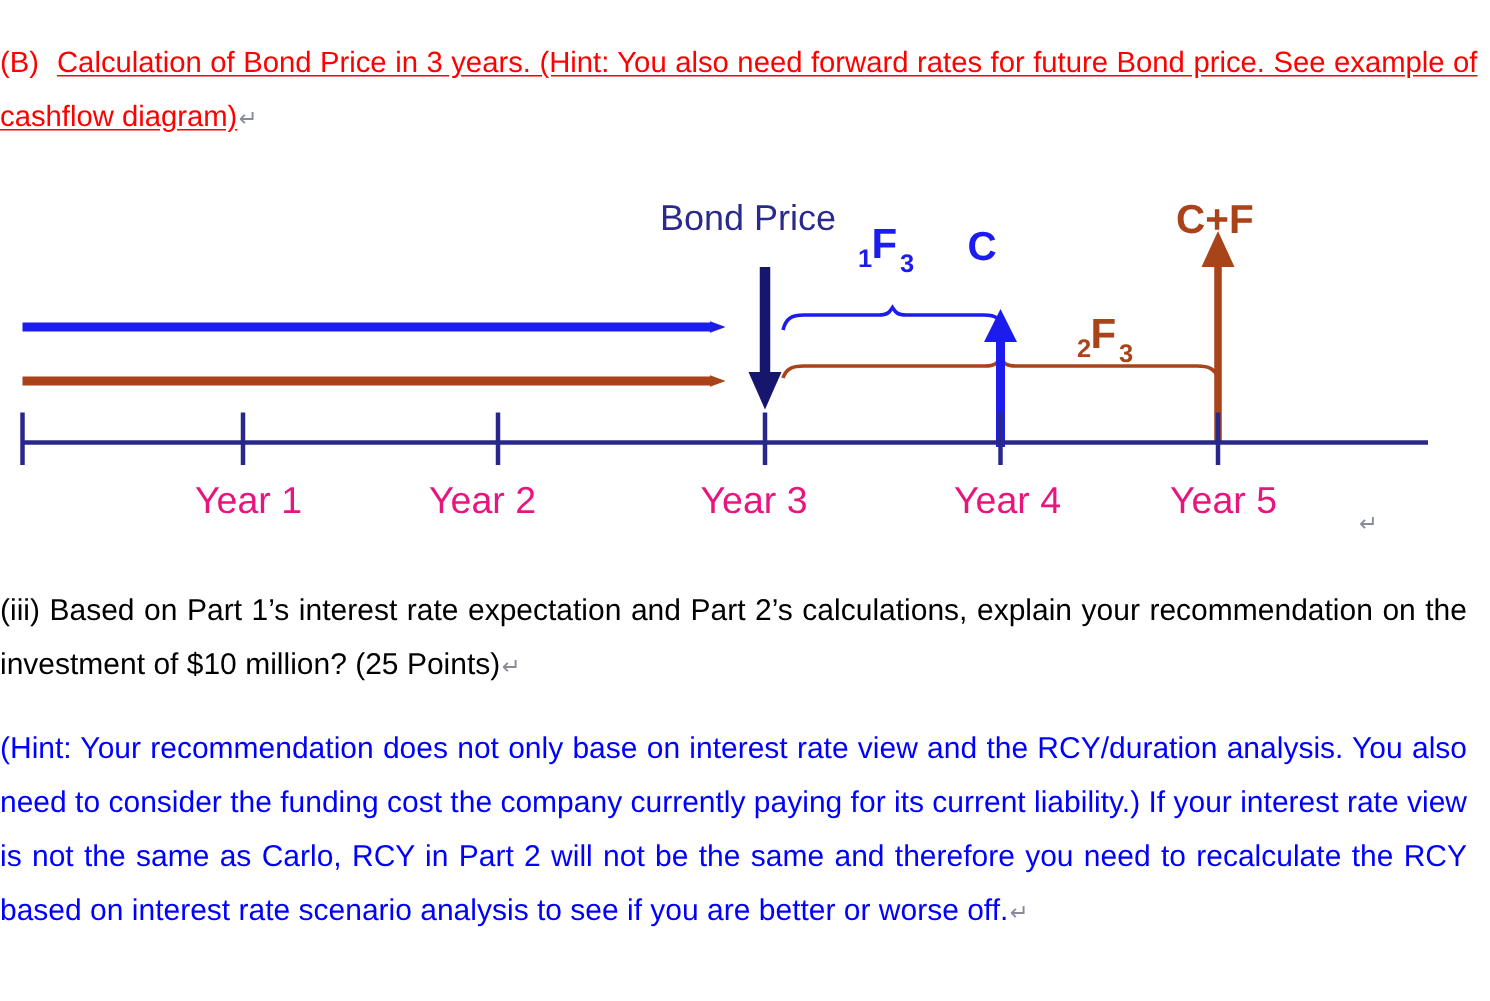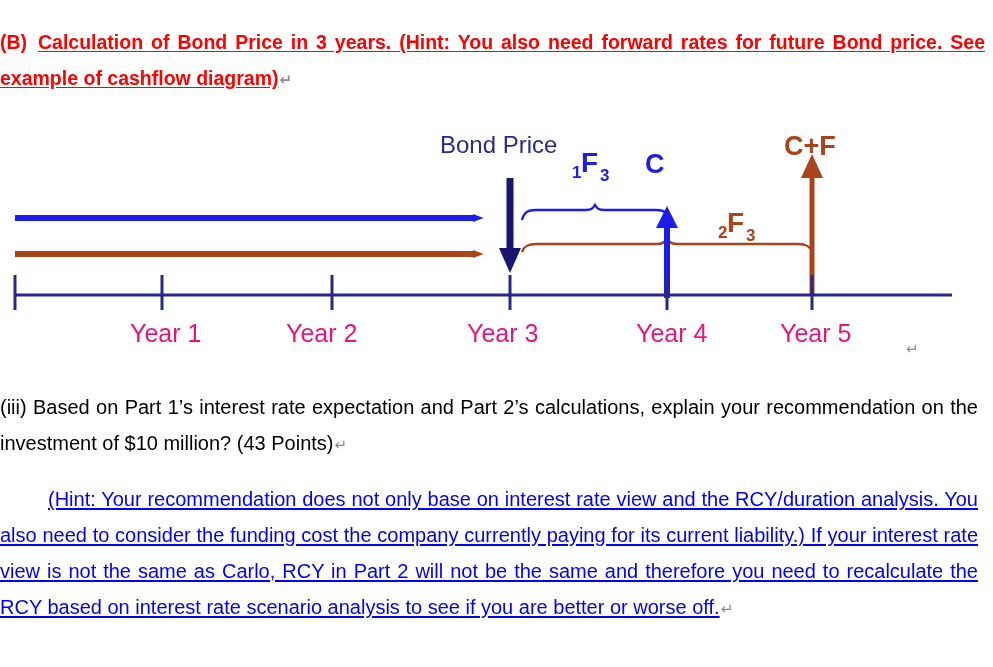--- a/index.html
+++ b/index.html
@@ -18,21 +18,20 @@
   
   #part-b-heading {
     position: absolute;
     left: 0px;
     top: 24px;
     width: 985px;
     color: #ff0000;
     font-size: 19.5px;
     line-height: 36px;
     text-align: justify;
-    font-weight: bold;
   }
   #part-b-heading .label-b {
     display: inline-block;
     width: 38px;
   }
   #part-b-heading .underlined {
     text-decoration: underline;
     text-underline-offset: 2px;
   }
   .pilcrow {
@@ -77,23 +76,21 @@
     position: absolute;
     left: 0px;
     top: 481px;
     width: 978px;
     color: #0000ff;
     font-size: 20px;
     line-height: 36px;
     text-align: justify;
   }
   #para-hint .underlined {
-    text-decoration: underline;
     text-underline-offset: 2px;
-    padding-left: 48px;
   }
 </style>
 </head>
 <body>
 
 <div id="part-b-heading">
   <span class="label-b">(B)</span><span class="underlined">Calculation of Bond Price in 3 years. (Hint: You also need forward rates for future Bond price. See example of cashflow diagram)</span><span class="pilcrow">↵</span>
 </div>
 
 <div id="cashflow-diagram">
@@ -169,18 +166,18 @@
       <text x="455" y="232">Year 3</text>
       <text x="624" y="232">Year 4</text>
       <text x="768" y="232">Year 5</text>
     </g>
 
     <text x="894" y="244" font-size="15" fill="#888a9a" font-family="DejaVu Sans, sans-serif">↵</text>
   </svg>
 </div>
 
 <div id="para-iii">
-  <span>(iii) Based on Part 1’s interest rate expectation and Part 2’s calculations, explain your recommendation on the investment of $10 million? (43 Points)</span><span class="pilcrow">↵</span>
+  <span>(iii) Based on Part 1’s interest rate expectation and Part 2’s calculations, explain your recommendation on the investment of $10 million? (25 Points)</span><span class="pilcrow">↵</span>
 </div>
 
 <div id="para-hint">
   <span class="underlined">(Hint: Your recommendation does not only base on interest rate view and the RCY/duration analysis. You also need to consider the funding cost the company currently paying for its current liability.) If your interest rate view is not the same as Carlo, RCY in Part 2 will not be the same and therefore you need to recalculate the RCY based on interest rate scenario analysis to see if you are better or worse off.</span><span class="pilcrow">↵</span>
 </div>
 
 </body></html>

